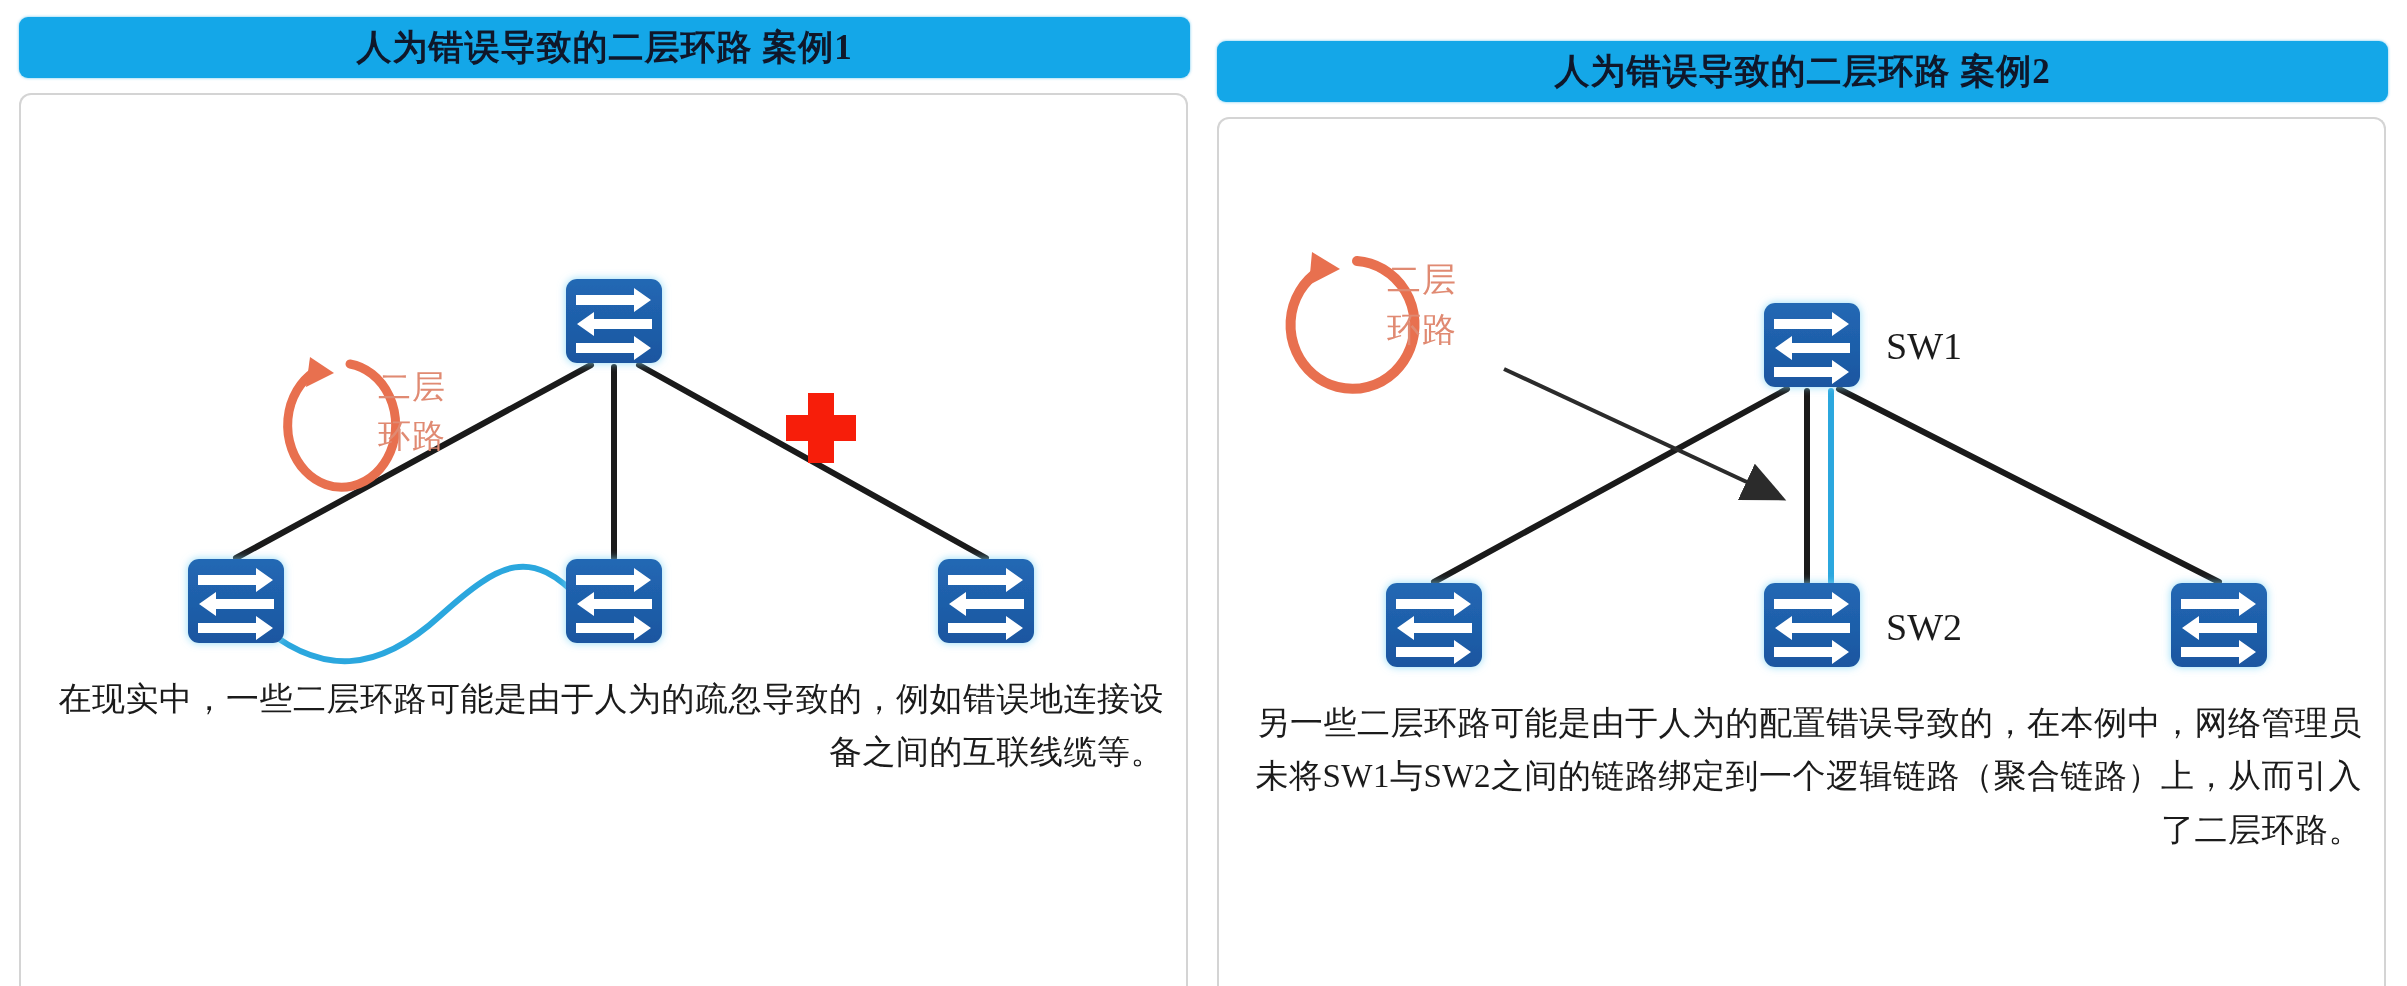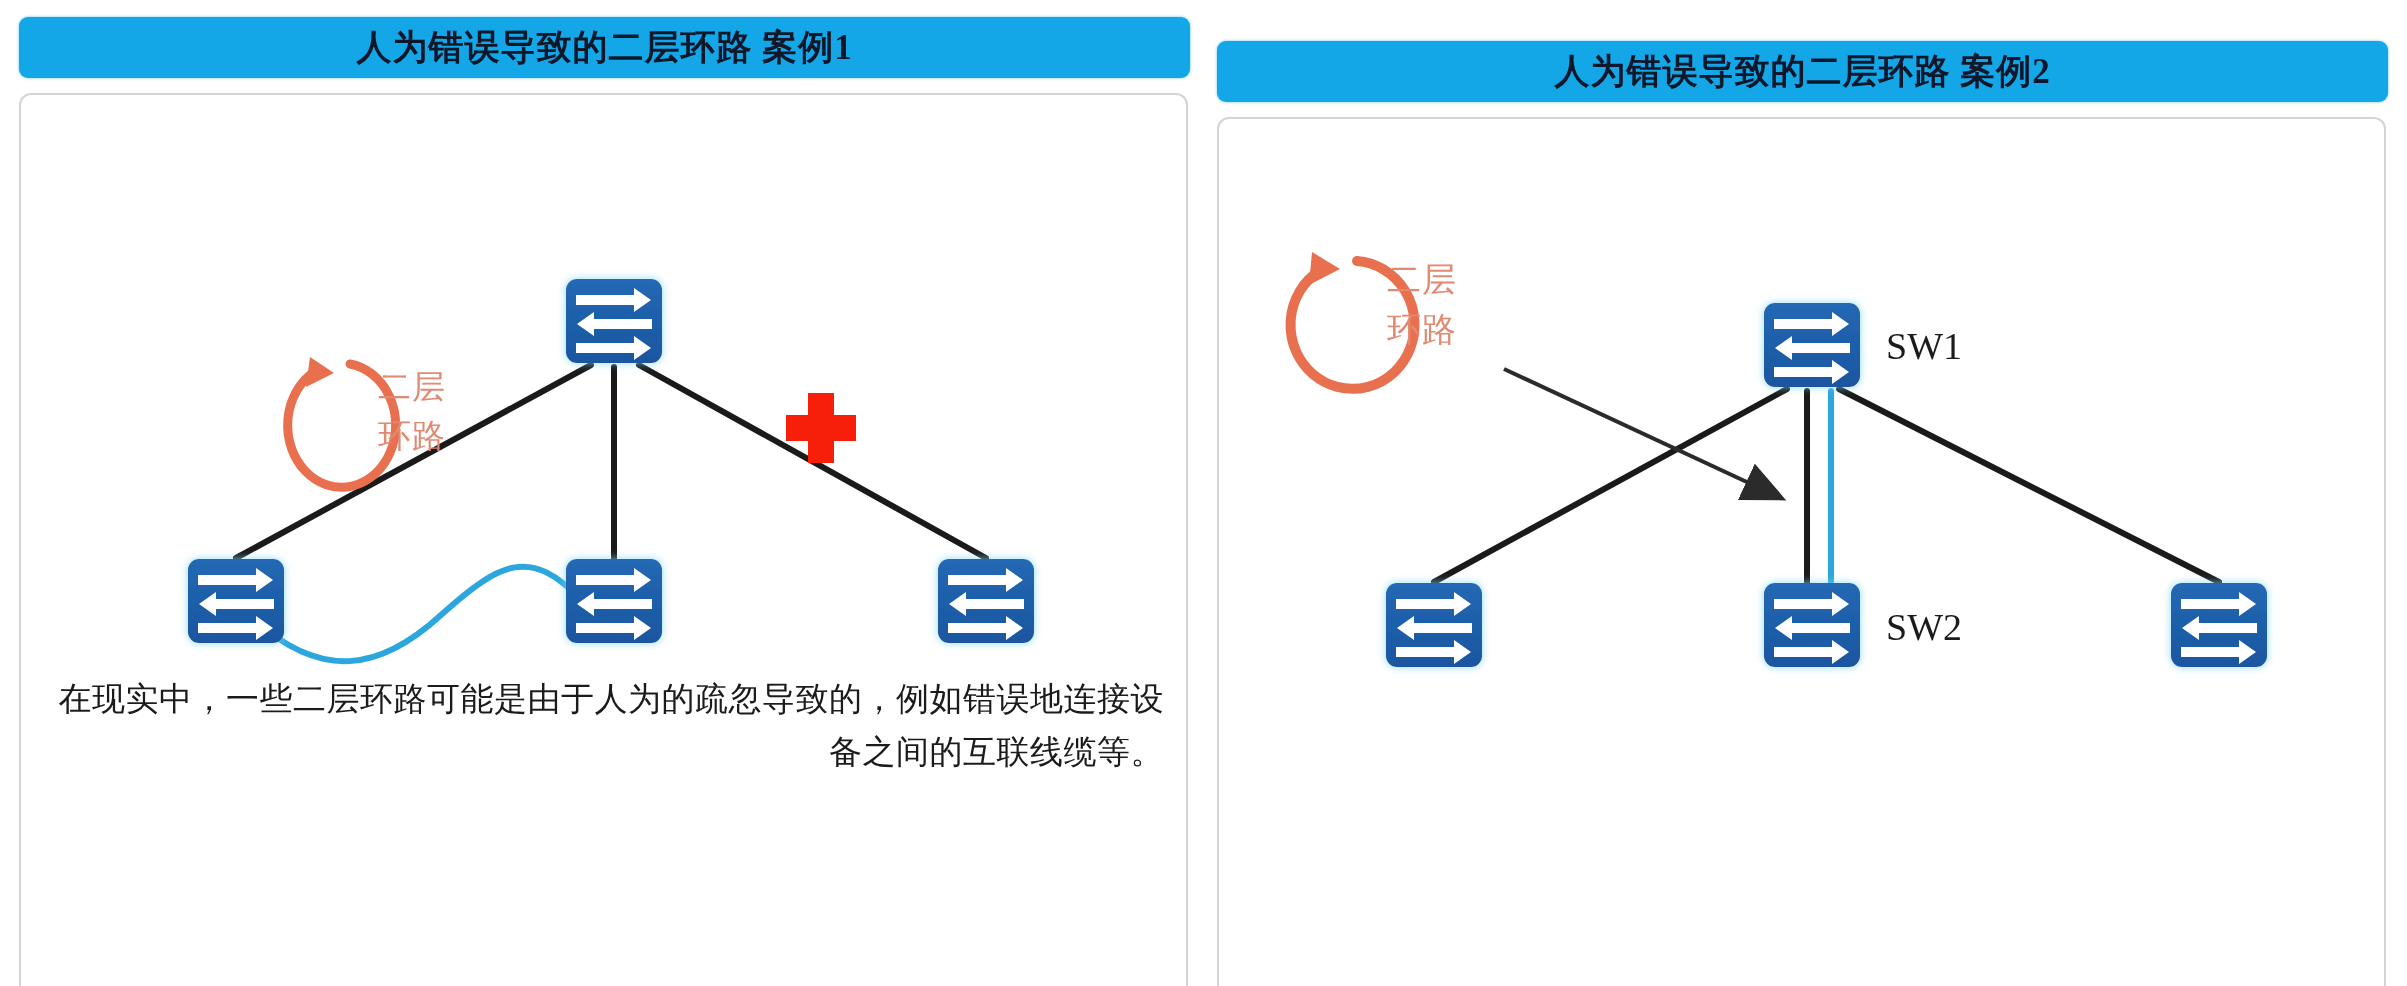--- a/index.html
+++ b/index.html
@@ -220,17 +220,20 @@
             <use href="#switchIcon2" x="165" y="462" width="100" height="88"></use>
             <use href="#switchIcon2" x="543" y="462" width="100" height="88"></use>
             <use href="#switchIcon2" x="950" y="462" width="100" height="88"></use>
           </g>
 
           <text x="667" y="240" font-family="'Liberation Serif','DejaVu Serif',serif" font-size="38" fill="#1b1b1b">SW1</text>
           <text x="667" y="521" font-family="'Liberation Serif','DejaVu Serif',serif" font-size="38" fill="#1b1b1b">SW2</text>
         </svg>
       </div>
 
+      <div class="caption">
+        <p>另一些二层环路可能是由于人为的配置错误导致的，在本例中，网络管理员未将SW1与SW2之间的链路绑定到一个逻辑链路（聚合链路）上，从而引入了二层环路。</p>
+      </div>
 
     </div>
   </div>
 
 </div>
 
 </body></html>

